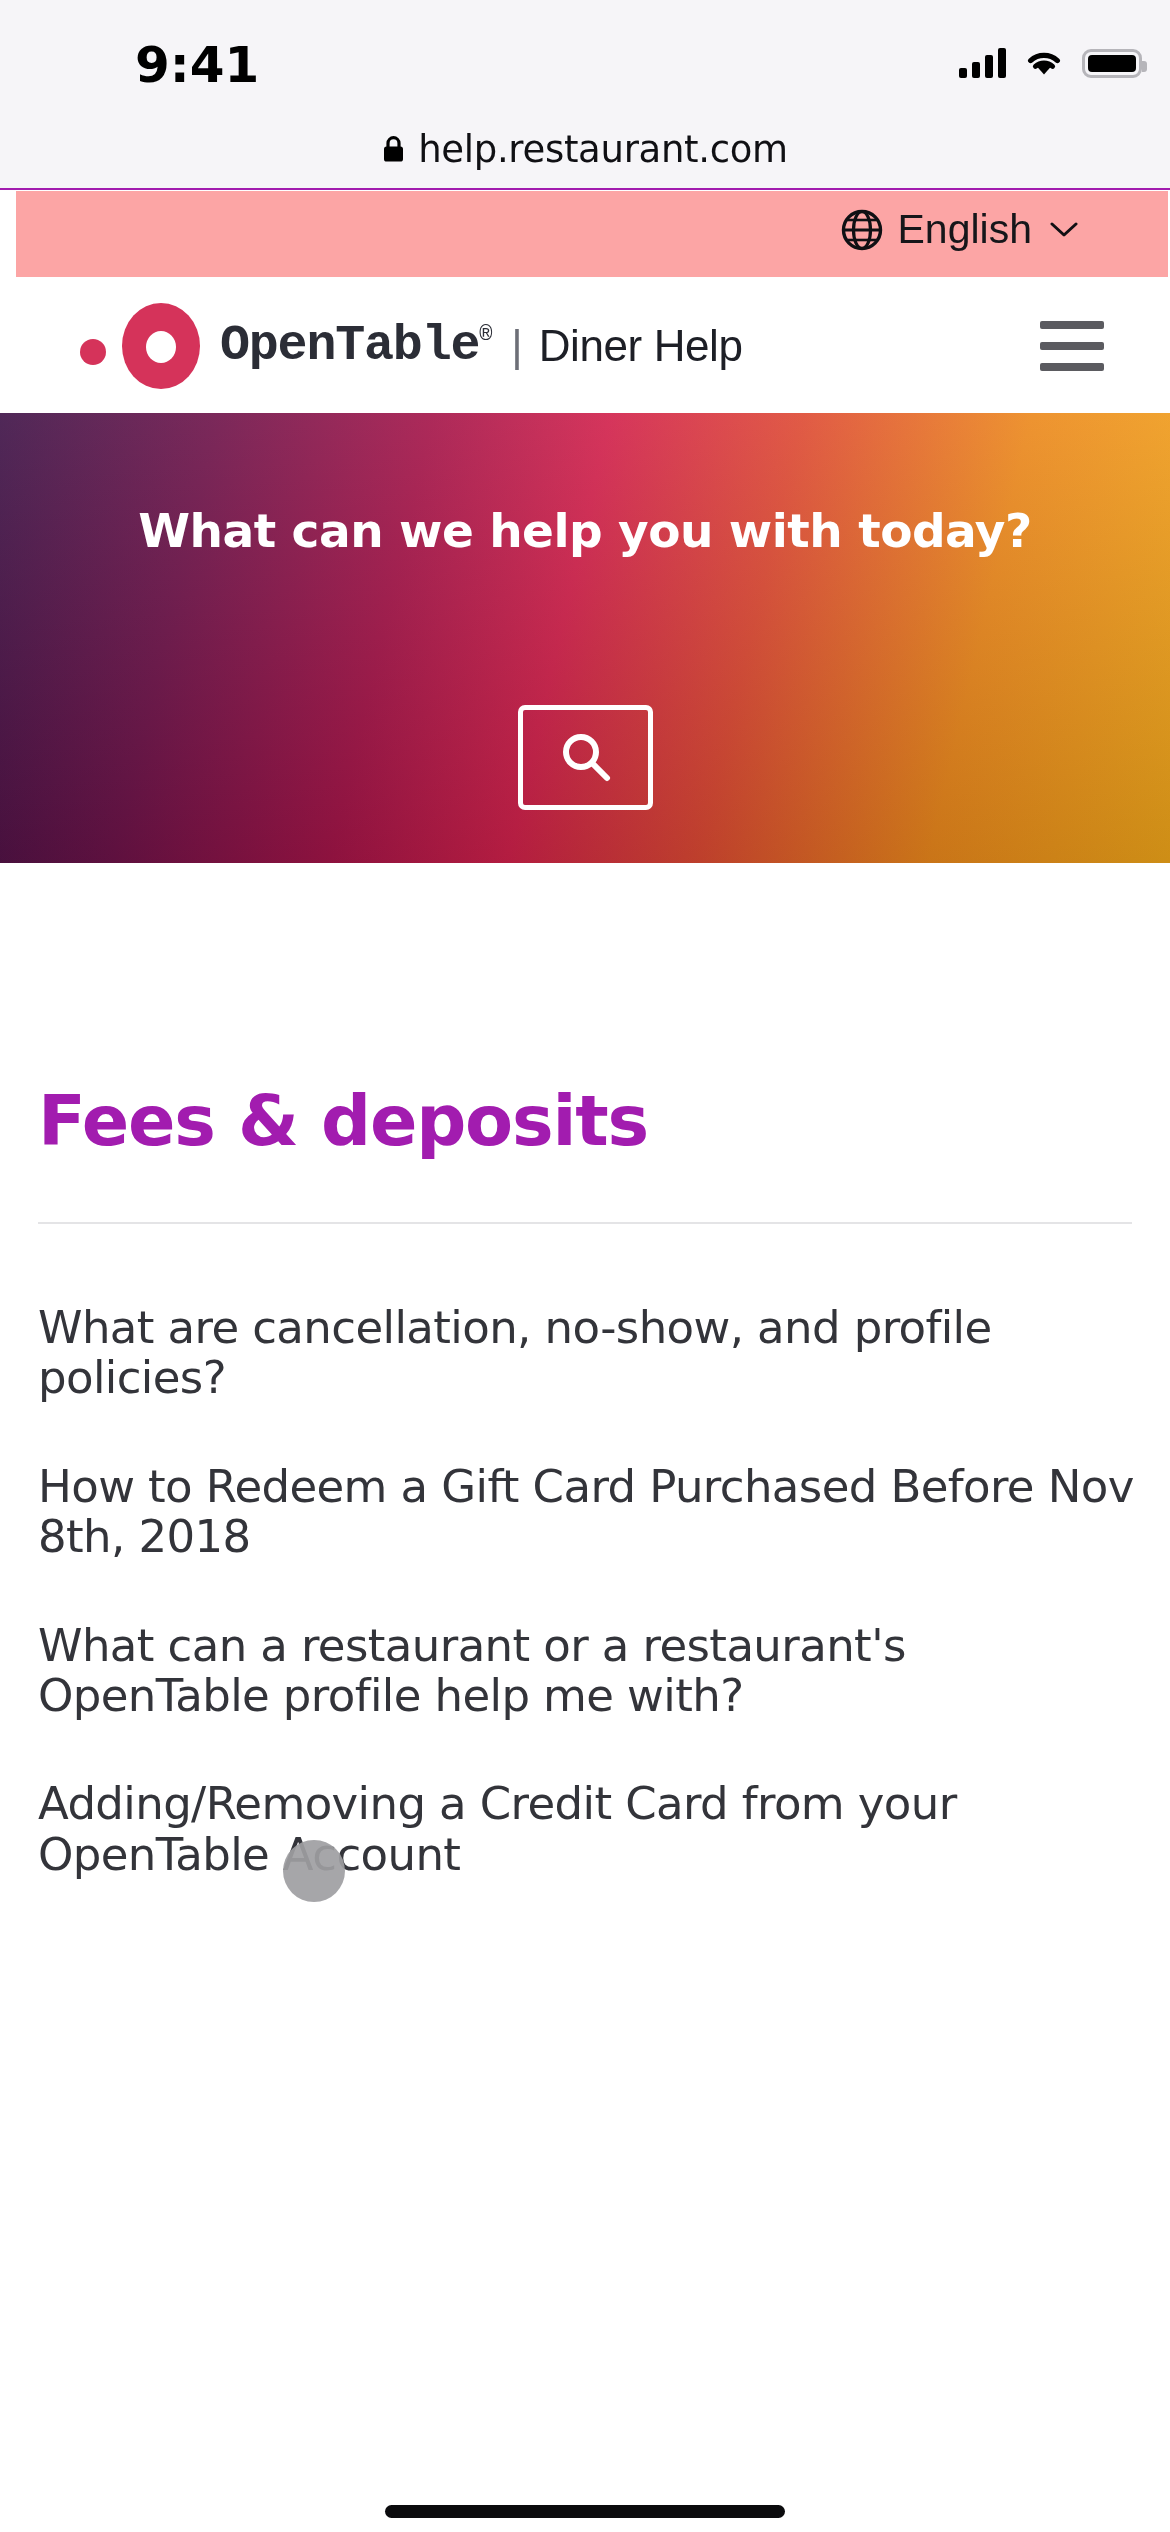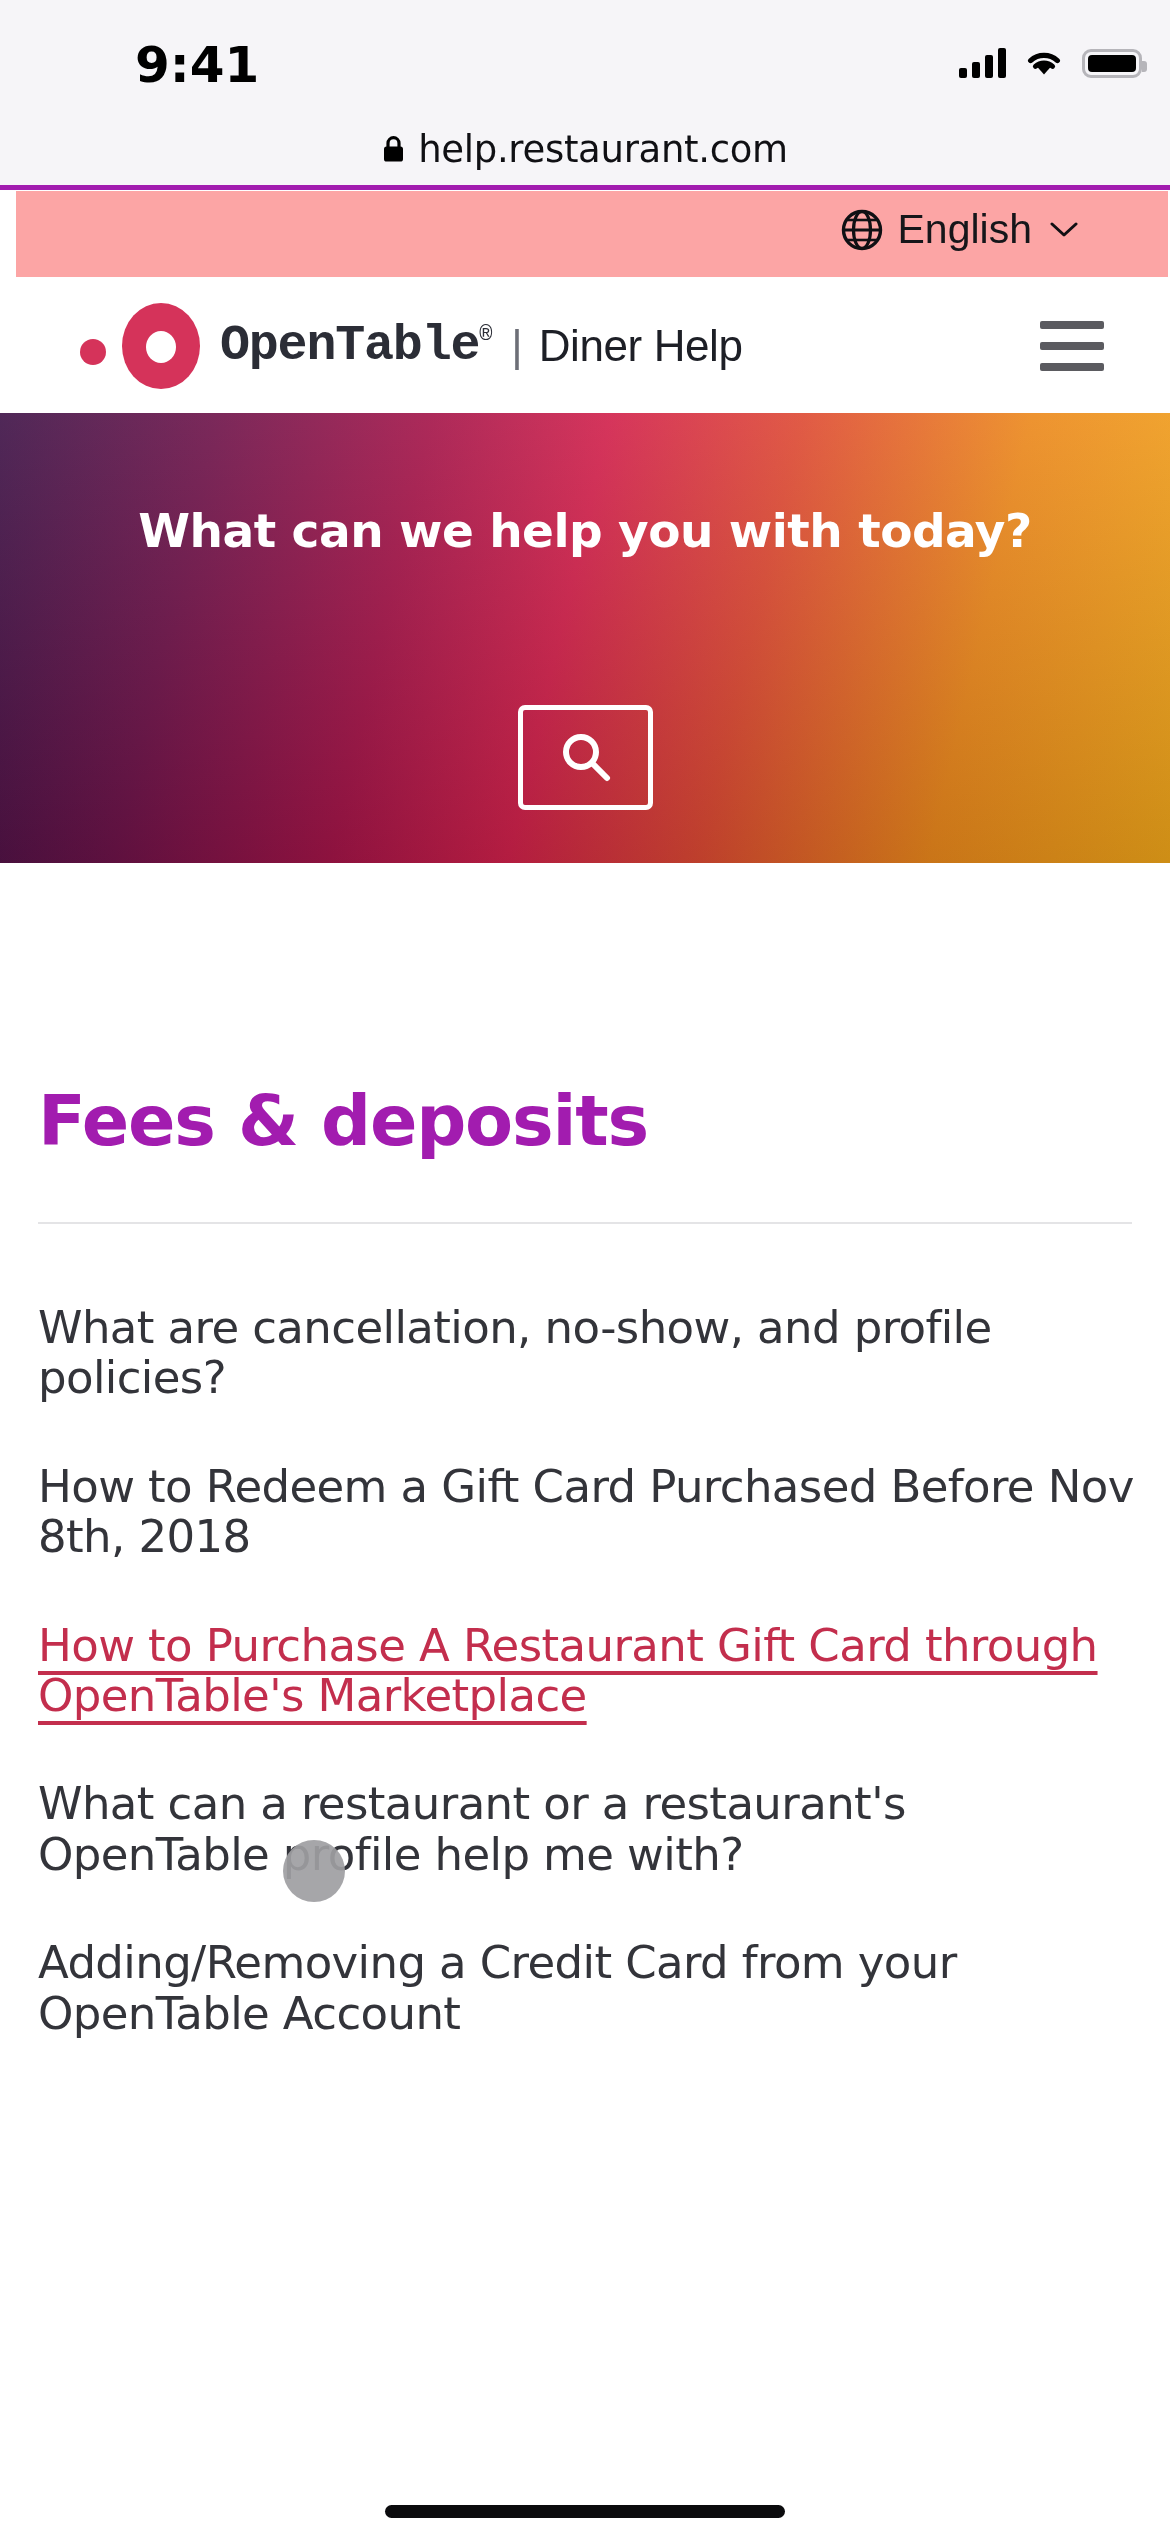--- a/index.html
+++ b/index.html
@@ -8,21 +8,21 @@
     background:#ffffff;
     font-family:"Liberation Sans", sans-serif;
     overflow:hidden;
   }
   #screen { position:relative; width:1170px; height:2532px; overflow:hidden; background:#fff; }
 
   
   .browser-chrome{
     position:absolute; top:0; left:0; width:1170px; height:190px;
     background:#f6f5f8;
-    border-bottom:5px solid #a21caf;
+    border-bottom:2px solid #a21caf;
   }
   .statusbar{
     position:absolute; top:0; left:0; width:1170px; height:110px;
   }
   .status-time{
     position:absolute; left:135px; top:36px;
     font-size:50px; font-weight:700; color:#000;
     letter-spacing:0px;
     font-family:"DejaVu Sans", sans-serif;
   }
@@ -274,21 +274,20 @@
       <line x1="35" y1="34" x2="50" y2="49" stroke="#ffffff" stroke-width="6" stroke-linecap="round"></line>
     </svg>
   </div>
 
   <div class="content">
     <h1 class="page-title">Fees &amp; deposits</h1>
     <div class="divider"></div>
     <div class="article-list">
       <div class="article-item">What are cancellation, no-show, and profile policies?</div>
       <div class="article-item">How to Redeem a Gift Card Purchased Before Nov 8th, 2018</div>
-      <div class="article-item link">How to Purchase A Restaurant Gift Card through OpenTable's Marketplace</div>
       <div class="article-item">What can a restaurant or a restaurant's OpenTable profile help me with?</div>
       <div class="article-item">Adding/Removing a Credit Card from your OpenTable Account</div>
     </div>
   </div>
 
   <div class="tap-cursor"></div>
 
   <div class="home-indicator"></div>
 
 </div>

